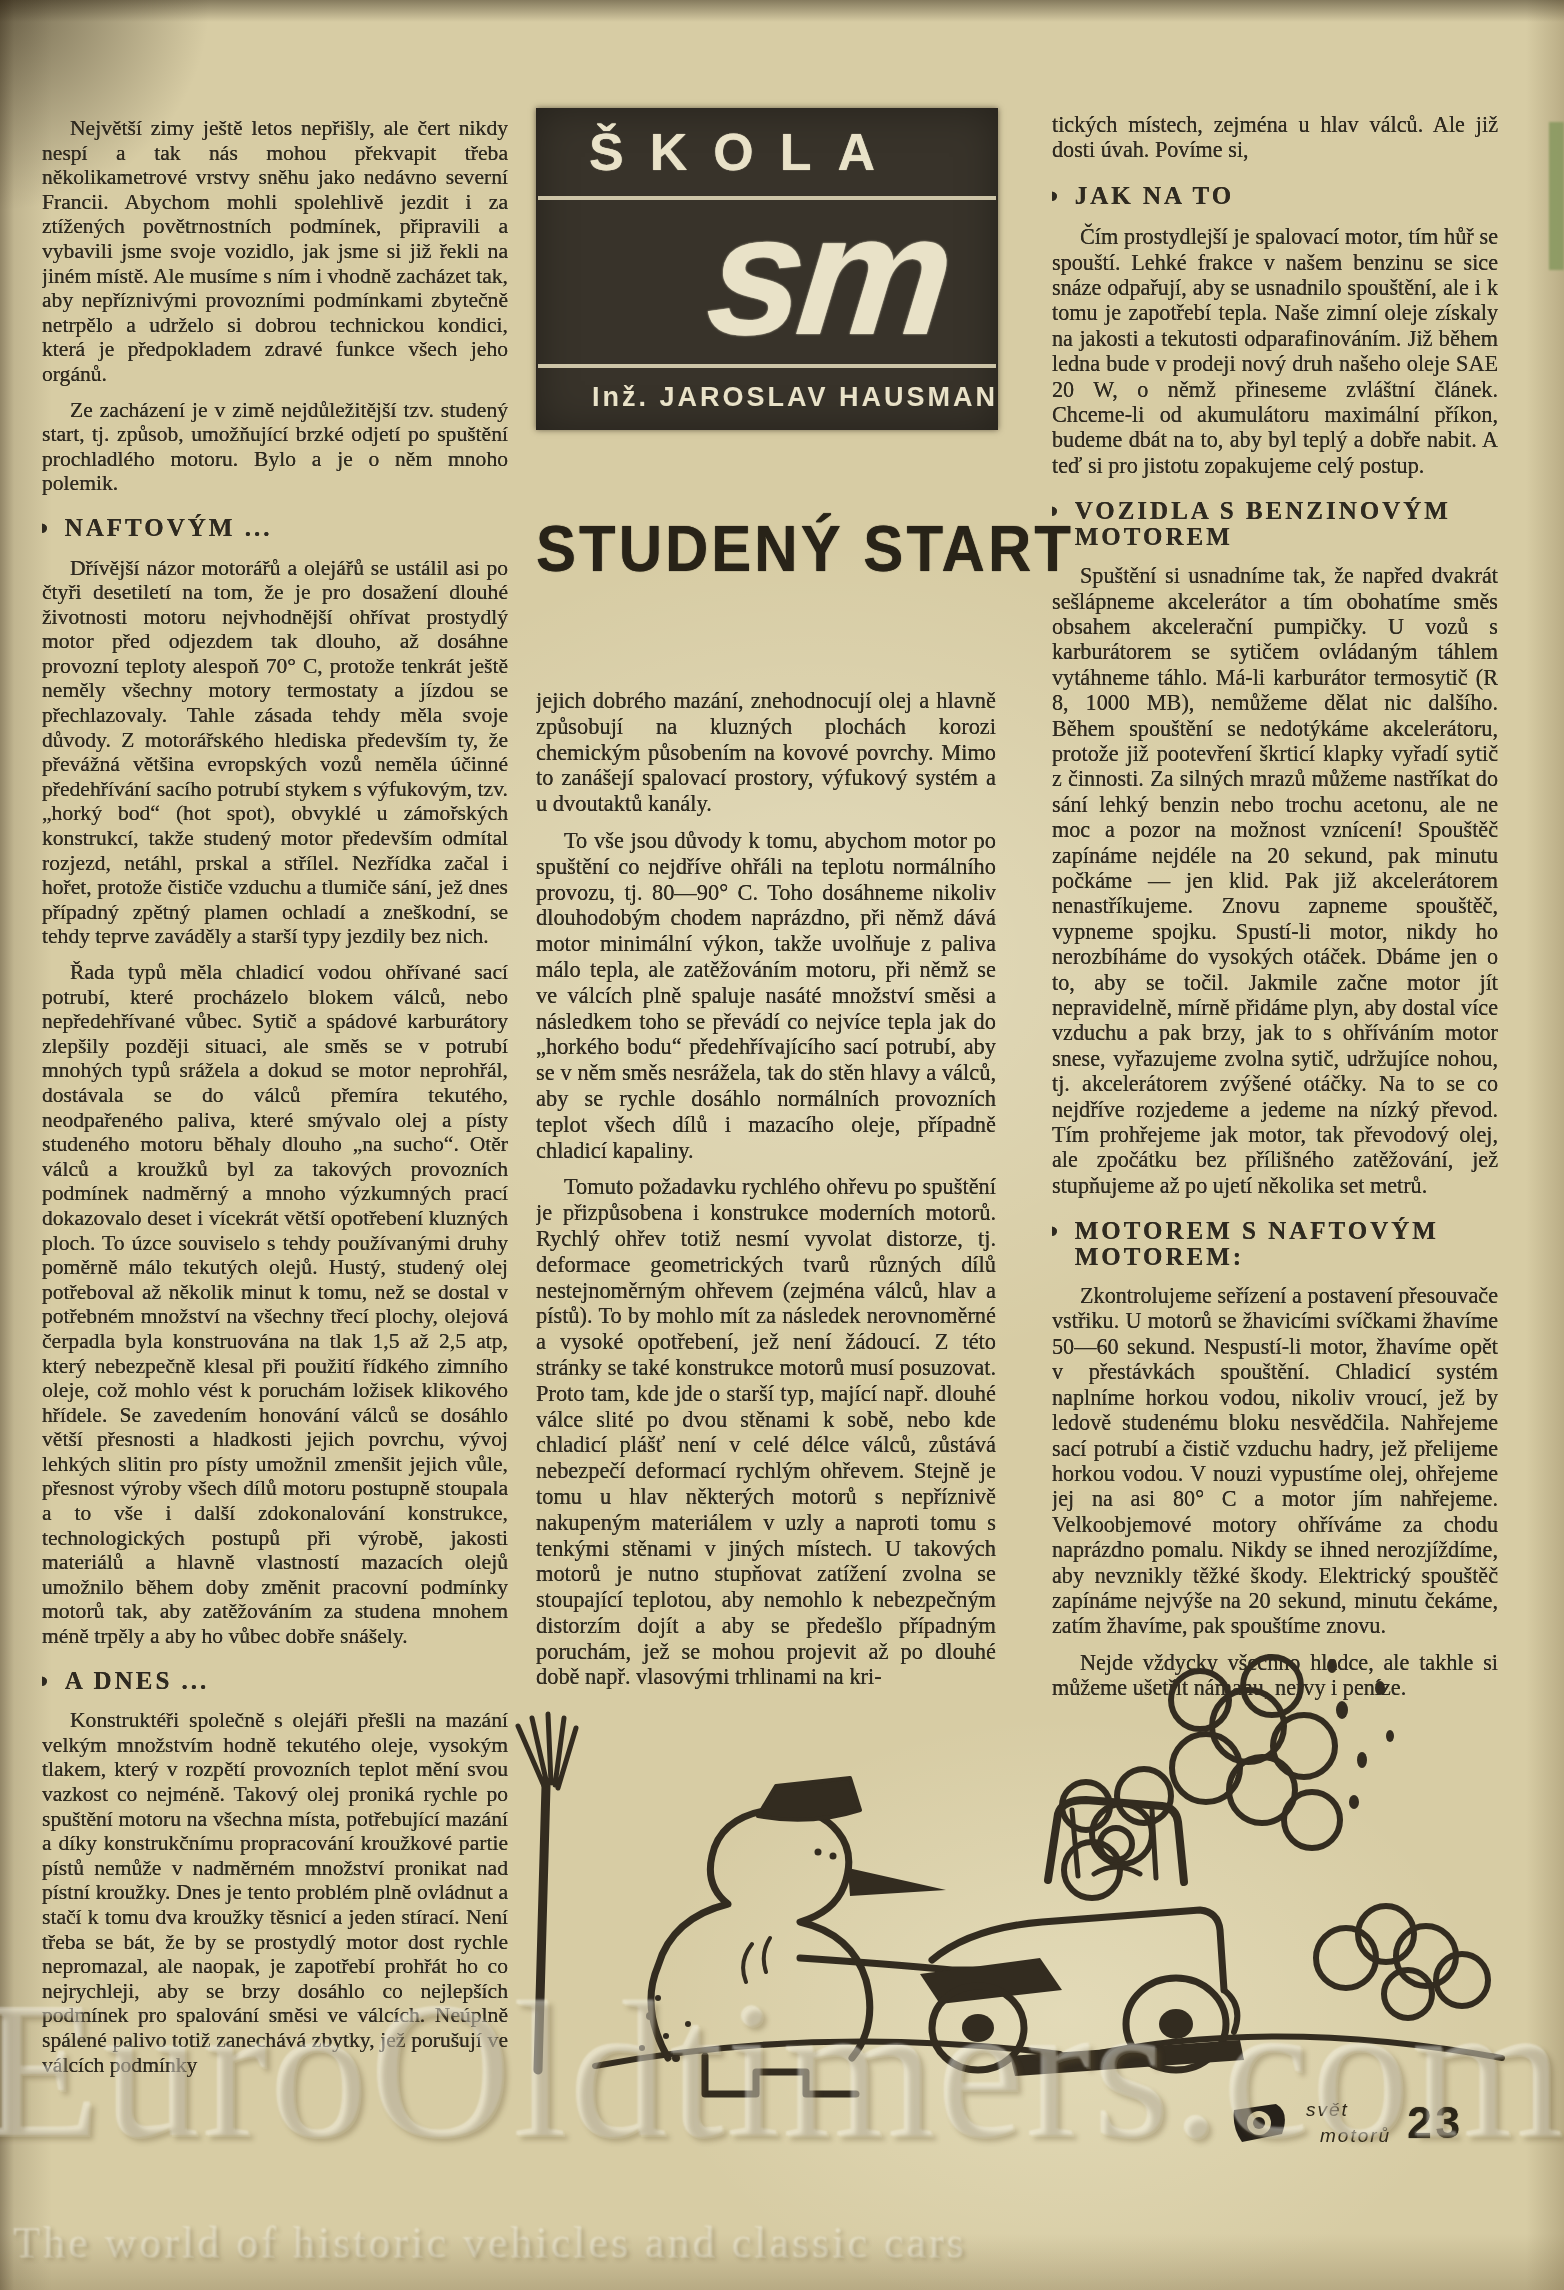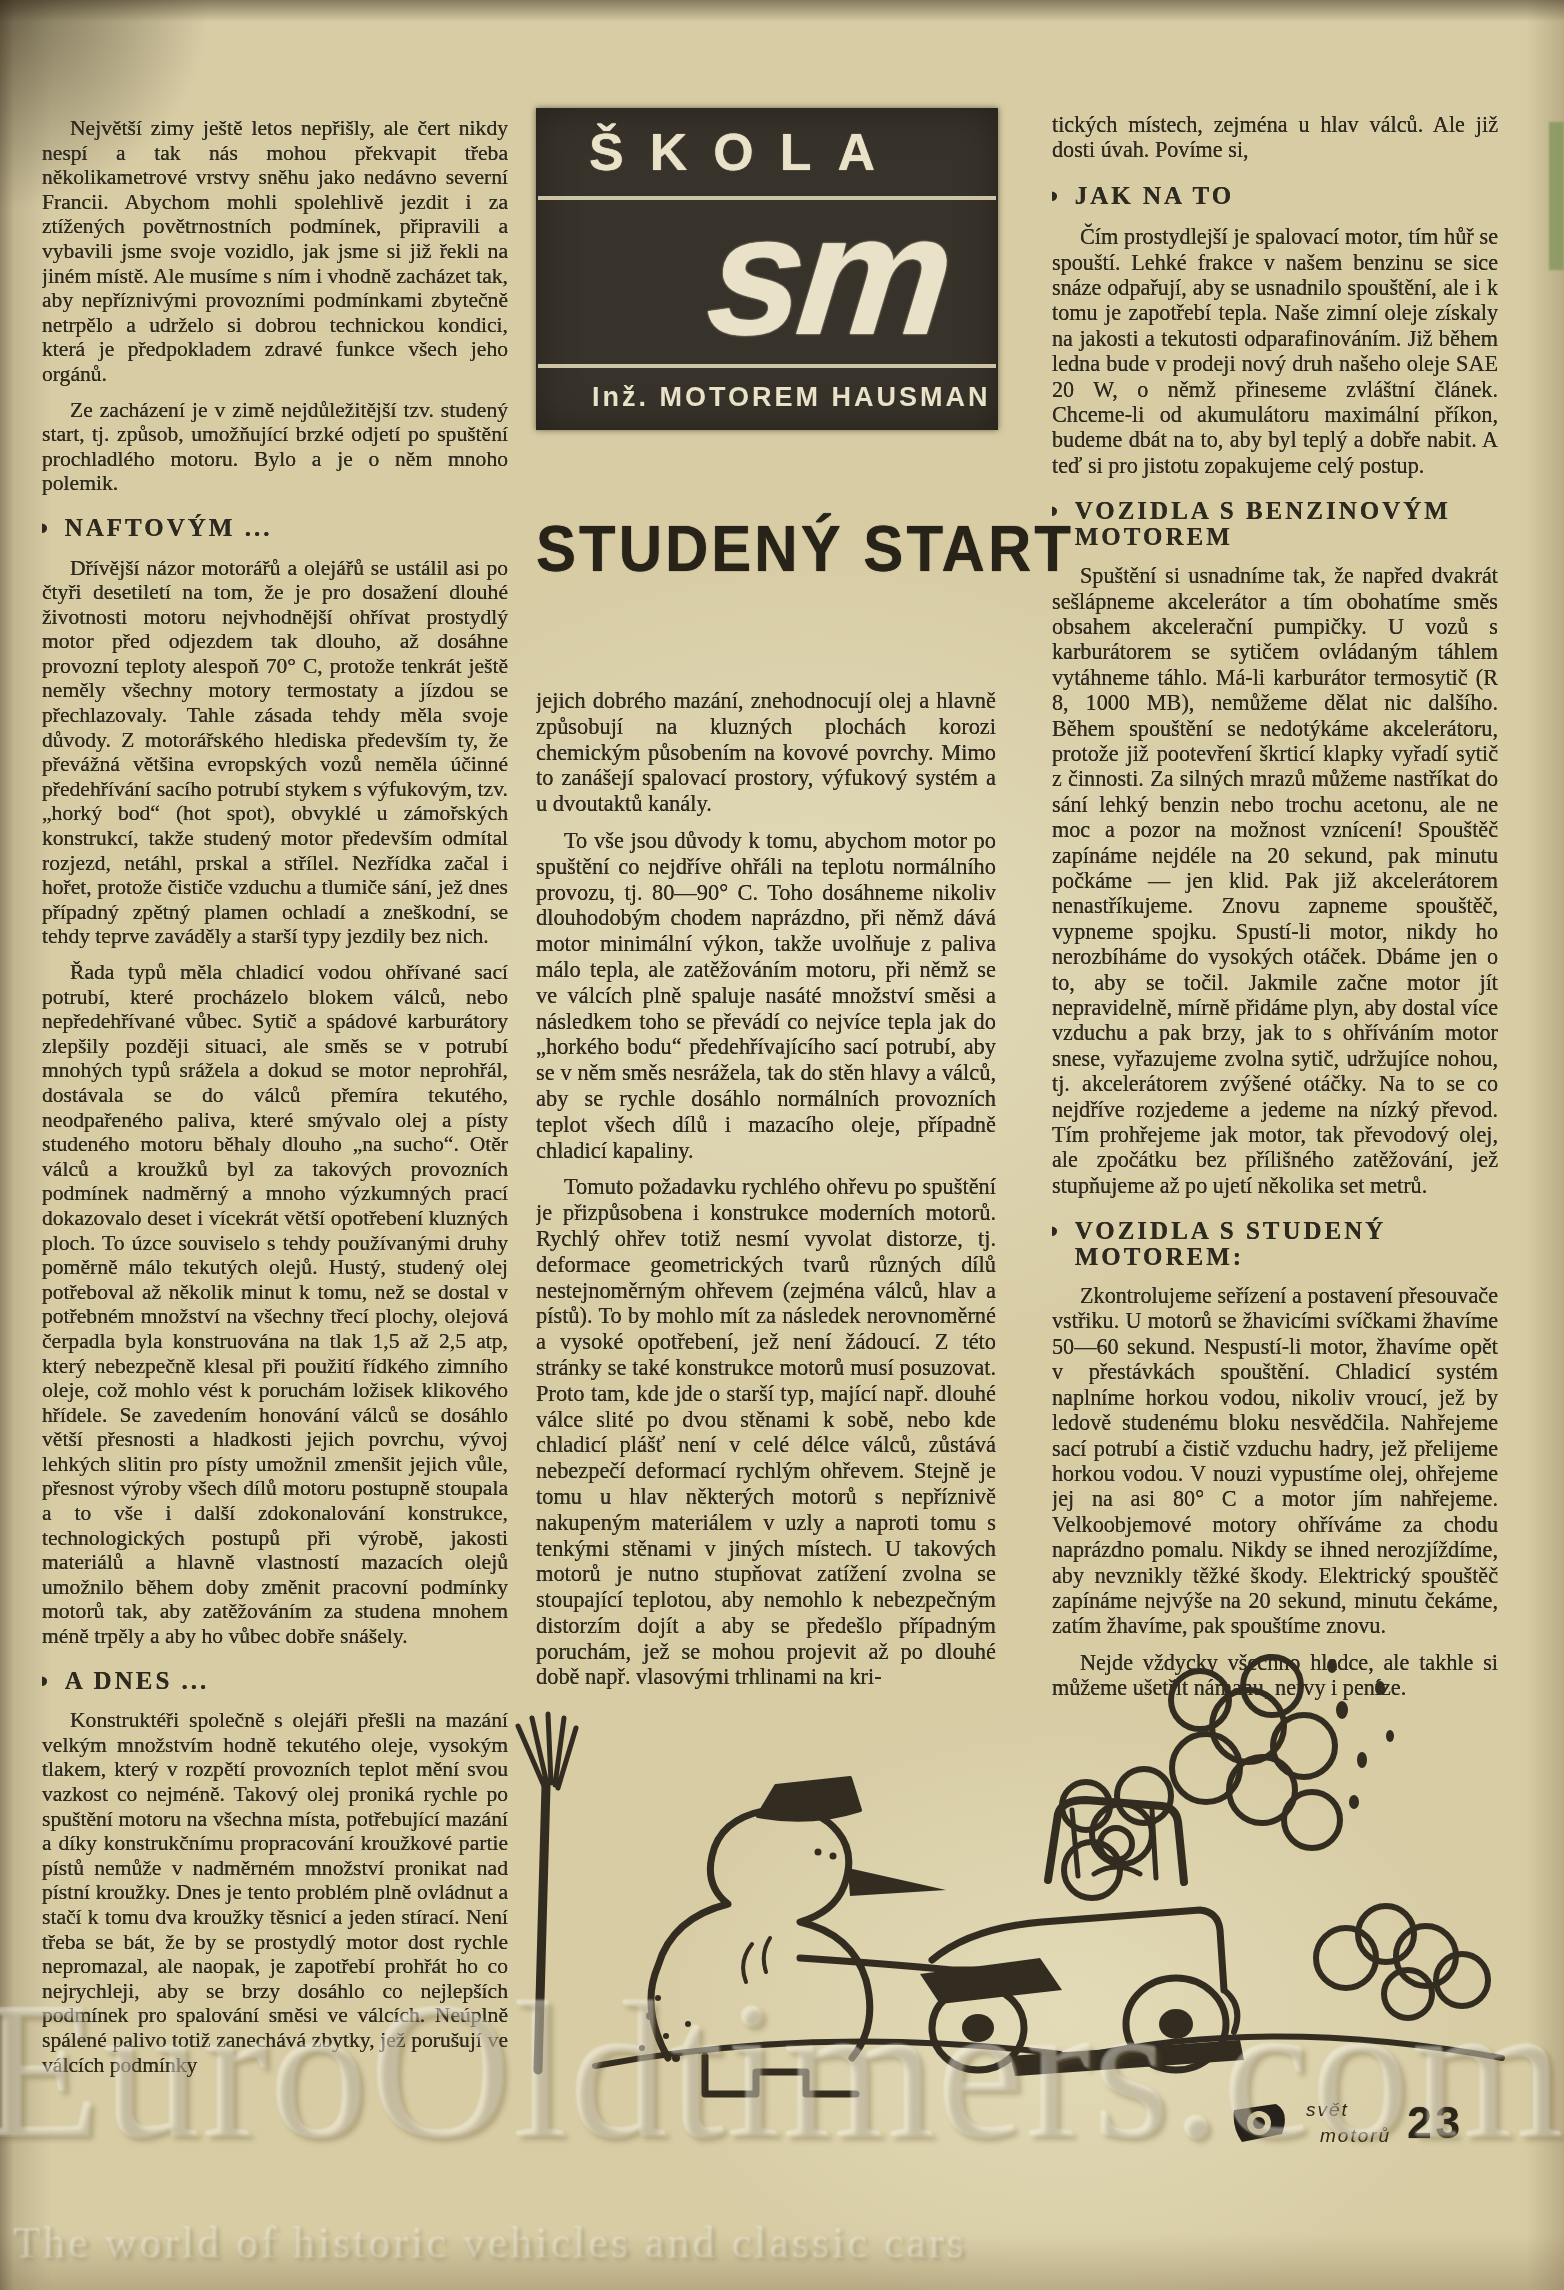--- a/index.html
+++ b/index.html
@@ -108,21 +108,21 @@
   <header class="banner">
     <div class="row1">
       <span class="kicker">ŠKOLA</span>
     </div>
     <div class="rule"></div>
     <div class="row2">
       <span class="sm">sm</span>
     </div>
     <div class="rule"></div>
     <div class="row3">
-      <span class="author">Inž. MOTOREM HAUSMAN</span>
+      <span class="author">Inž. JAROSLAV HAUSMAN</span>
     </div>
   </header>
 
   <h1 class="headline">STUDENÝ START</h1>
 
   <section class="col col-mid">
     <p class="flush">jejich dobrého mazání, znehodnocují olej a hlavně způsobují na kluzných plochách korozi chemickým působením na kovové povrchy. Mimo to zanášejí spalovací prostory, výfukový systém a u dvoutaktů kanály.</p>
     <p>To vše jsou důvody k tomu, abychom motor po spuštění co nejdříve ohřáli na teplotu normálního provozu, tj. 80—90° C. Toho dosáhneme nikoliv dlouhodobým chodem naprázdno, při němž dává motor minimální výkon, takže uvolňuje z paliva málo tepla, ale zatěžováním motoru, při němž se ve válcích plně spaluje nasáté množství směsi a následkem toho se převádí co nejvíce tepla jak do „horkého bodu“ předehřívajícího sací potrubí, aby se v něm směs nesrážela, tak do stěn hlavy a válců, aby se rychle dosáhlo normálních provozních teplot všech dílů i mazacího oleje, případně chladicí kapaliny.</p>
     <p>Tomuto požadavku rychlého ohřevu po spuštění je přizpůsobena i konstrukce moderních motorů. Rychlý ohřev totiž nesmí vyvolat distorze, tj. deformace geometrických tvarů různých dílů nestejnoměrným ohřevem (zejména válců, hlav a pístů). To by mohlo mít za následek nerovnoměrné a vysoké opotřebení, jež není žádoucí. Z této stránky se také konstrukce motorů musí posuzovat. Proto tam, kde jde o starší typ, mající např. dlouhé válce slité po dvou stěnami k sobě, nebo kde chladicí plášť není v celé délce válců, zůstává nebezpečí deformací rychlým ohřevem. Stejně je tomu u hlav některých motorů s nepříznivě nakupeným materiálem v uzly a naproti tomu s tenkými stěnami v jiných místech. U takových motorů je nutno stupňovat zatížení zvolna se stoupající teplotou, aby nemohlo k nebezpečným distorzím dojít a aby se předešlo případným poruchám, jež se mohou projevit až po dlouhé době např. vlasovými trhlinami na kri-</p>
   </section>
@@ -134,21 +134,21 @@
       <span class="lbl">JAK NA TO</span>
     </h3>
     <p>Čím prostydlejší je spalovací motor, tím hůř se spouští. Lehké frakce v našem benzinu se sice snáze odpařují, aby se usnadnilo spouštění, ale i k tomu je zapotřebí tepla. Naše zimní oleje získaly na jakosti a tekutosti odparafinováním. Již během ledna bude v prodeji nový druh našeho oleje SAE 20 W, o němž přineseme zvláštní článek. Chceme-li od akumulátoru maximální příkon, budeme dbát na to, aby byl teplý a dobře nabit. A teď si pro jistotu zopakujeme celý postup.</p>
     <h3 class="subhead">
       <span class="bullet">●</span>
       <span class="lbl">VOZIDLA S BENZINOVÝM MOTOREM</span>
     </h3>
     <p>Spuštění si usnadníme tak, že napřed dvakrát sešlápneme akcelerátor a tím obohatíme směs obsahem akcelerační pumpičky. U vozů s karburátorem se sytičem ovládaným táhlem vytáhneme táhlo. Má-li karburátor termosytič (R 8, 1000 MB), nemůžeme dělat nic dalšího. Během spouštění se nedotýkáme akcelerátoru, protože již pootevření škrticí klapky vyřadí sytič z činnosti. Za silných mrazů můžeme nastříkat do sání lehký benzin nebo trochu acetonu, ale ne moc a pozor na možnost vznícení! Spouštěč zapínáme nejdéle na 20 sekund, pak minutu počkáme — jen klid. Pak již akcelerátorem nenastříkujeme. Znovu zapneme spouštěč, vypneme spojku. Spustí-li motor, nikdy ho nerozbíháme do vysokých otáček. Dbáme jen o to, aby se točil. Jakmile začne motor jít nepravidelně, mírně přidáme plyn, aby dostal více vzduchu a pak brzy, jak to s ohříváním motor snese, vyřazujeme zvolna sytič, udržujíce nohou, tj. akcelerátorem zvýšené otáčky. Na to se co nejdříve rozjedeme a jedeme na nízký převod. Tím prohřejeme jak motor, tak převodový olej, ale zpočátku bez přílišného zatěžování, jež stupňujeme až po ujetí několika set metrů.</p>
     <h3 class="subhead">
       <span class="bullet">●</span>
-      <span class="lbl">VOZIDLA S STUDENÝ MOTOREM:</span>
+      <span class="lbl">MOTOREM S NAFTOVÝM MOTOREM:</span>
     </h3>
     <p>Zkontrolujeme seřízení a postavení přesouvače vstřiku. U motorů se žhavicími svíčkami žhavíme 50—60 sekund. Nespustí-li motor, žhavíme opět v přestávkách spouštění. Chladicí systém naplníme horkou vodou, nikoliv vroucí, jež by ledově studenému bloku nesvědčila. Nahřejeme sací potrubí a čistič vzduchu hadry, jež přelijeme horkou vodou. V nouzi vypustíme olej, ohřejeme jej na asi 80° C a motor jím nahřejeme. Velkoobjemové motory ohříváme za chodu naprázdno pomalu. Nikdy se ihned nerozjíždíme, aby nevznikly těžké škody. Elektrický spouštěč zapínáme nejvýše na 20 sekund, minutu čekáme, zatím žhavíme, pak spouštíme znovu.</p>
     <p>Nejde vždycky všechno hladce, ale takhle si můžeme ušetřit námahu, nervy i peníze.</p>
   </section>
 
   <svg class="cartoon" viewBox="0 0 1064 480" fill="none" stroke="#332c20" stroke-width="6" stroke-linecap="round" stroke-linejoin="round">
 
     <g>
       <path d="M46 158 L38 442" stroke-width="9"></path>
       <path d="M18 98 L44 158 M32 90 L47 156 M48 86 L51 155 M64 90 L55 157 M76 100 L58 160" stroke-width="5"></path>

